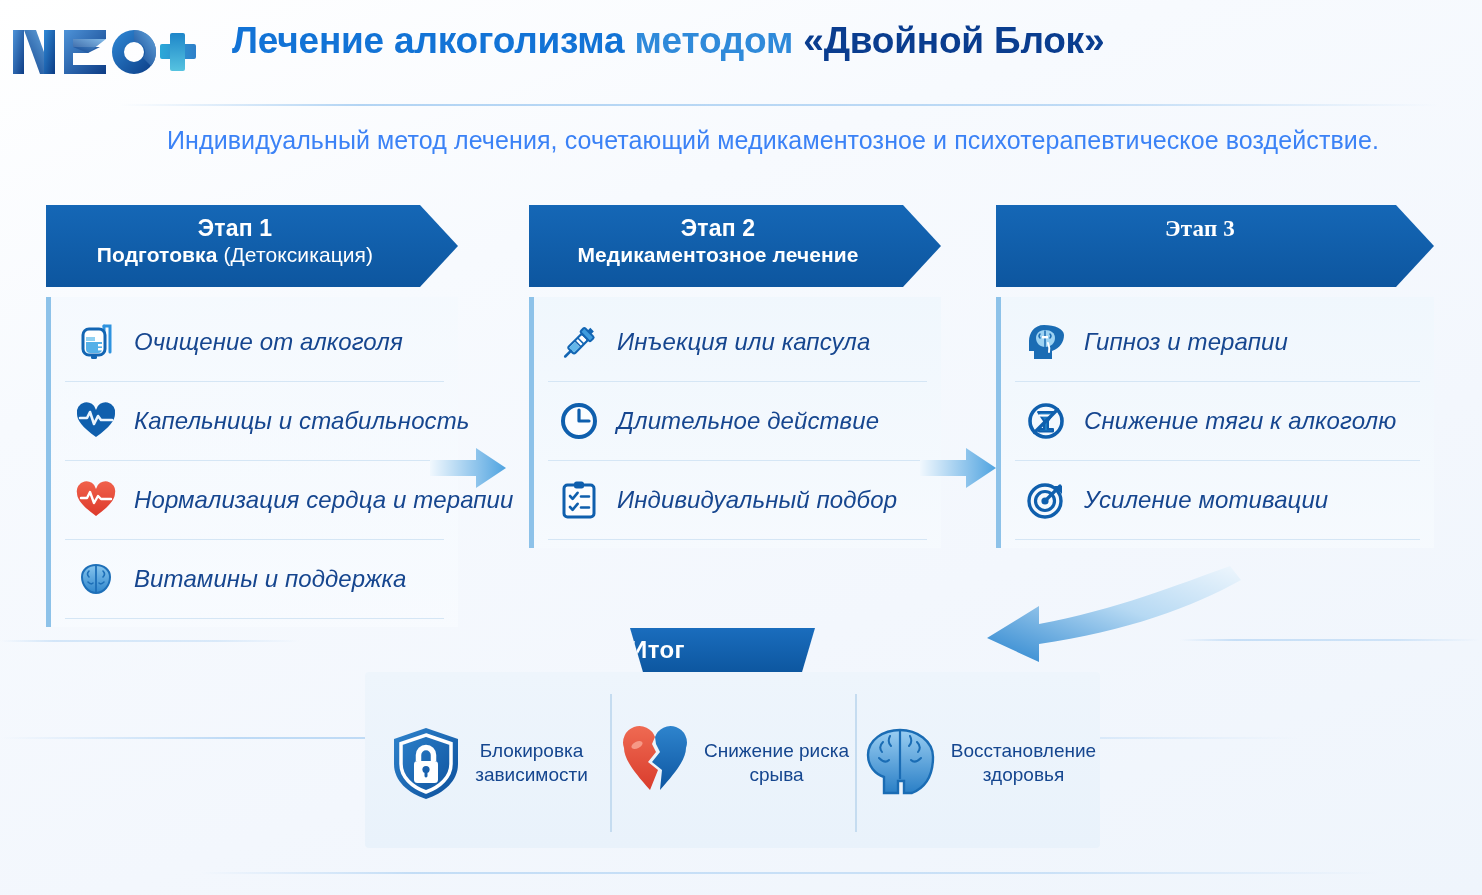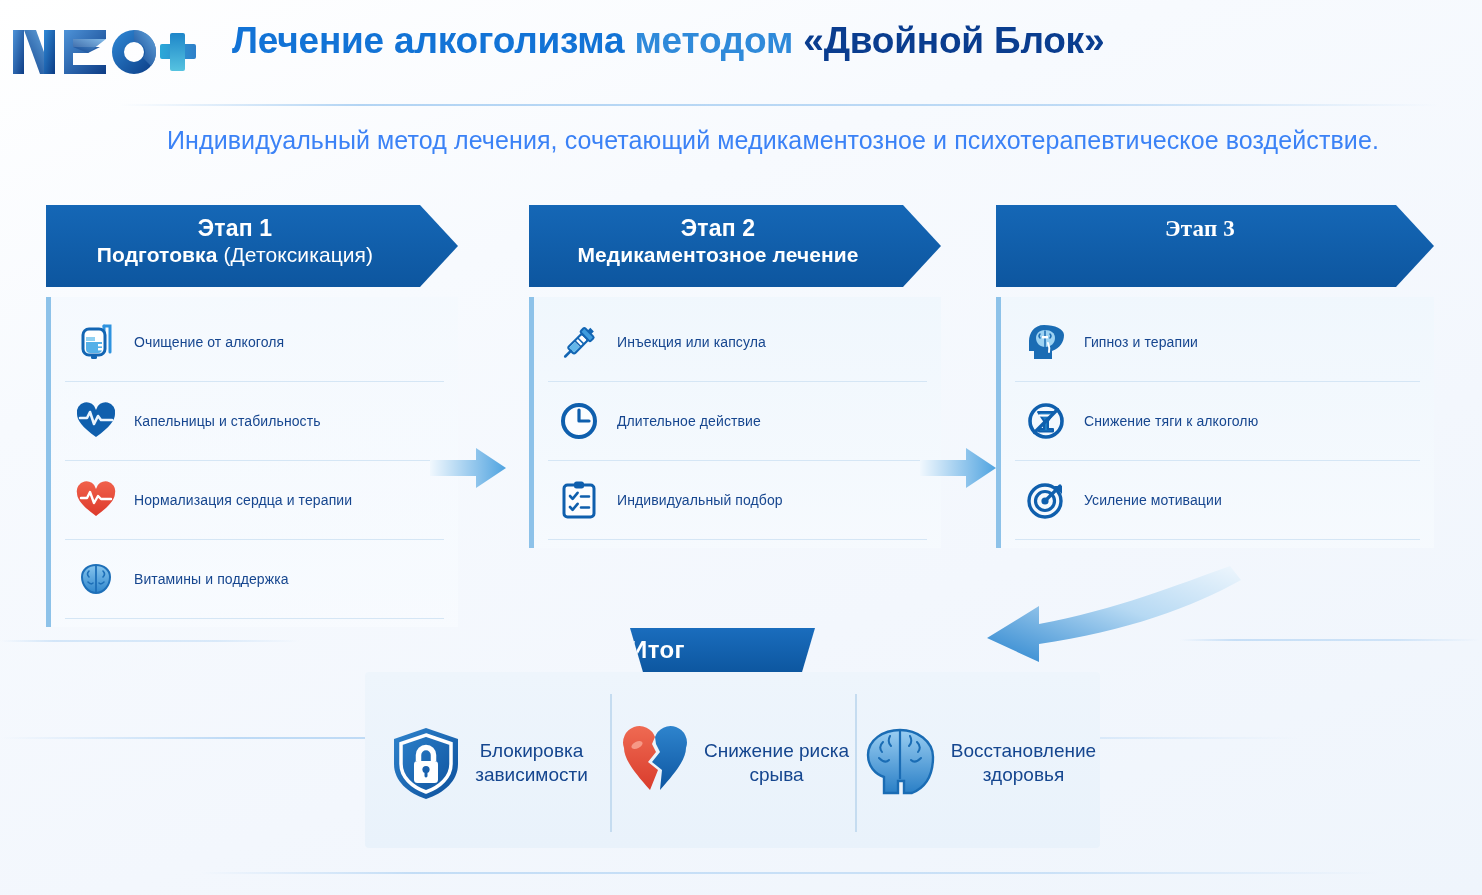--- a/index.html
+++ b/index.html
@@ -125,24 +125,25 @@
   .feature:last-child { border-bottom: 1.5px solid #d5e6f5; }
 
   .feat-icon {
     width: 46px; height: 46px;
     flex: 0 0 46px;
     display: flex; align-items: center; justify-content: center;
   }
   .feat-icon svg { display:block; }
 
   .feat-label {
-    font-size: 14px;
+    font-size: 24px;
     color: #16468f;
     letter-spacing: .1px;
     white-space: nowrap;
+    font-style: italic;
   }
 
   
   .step-arrow { position: absolute; top: 240px; width: 78px; height: 46px; }
   .arrow-1 { left: 430px; }
   .arrow-2 { left: 920px; }
 
   .loop-arrow {
     position: absolute;
     left: 975px; top: 548px;

